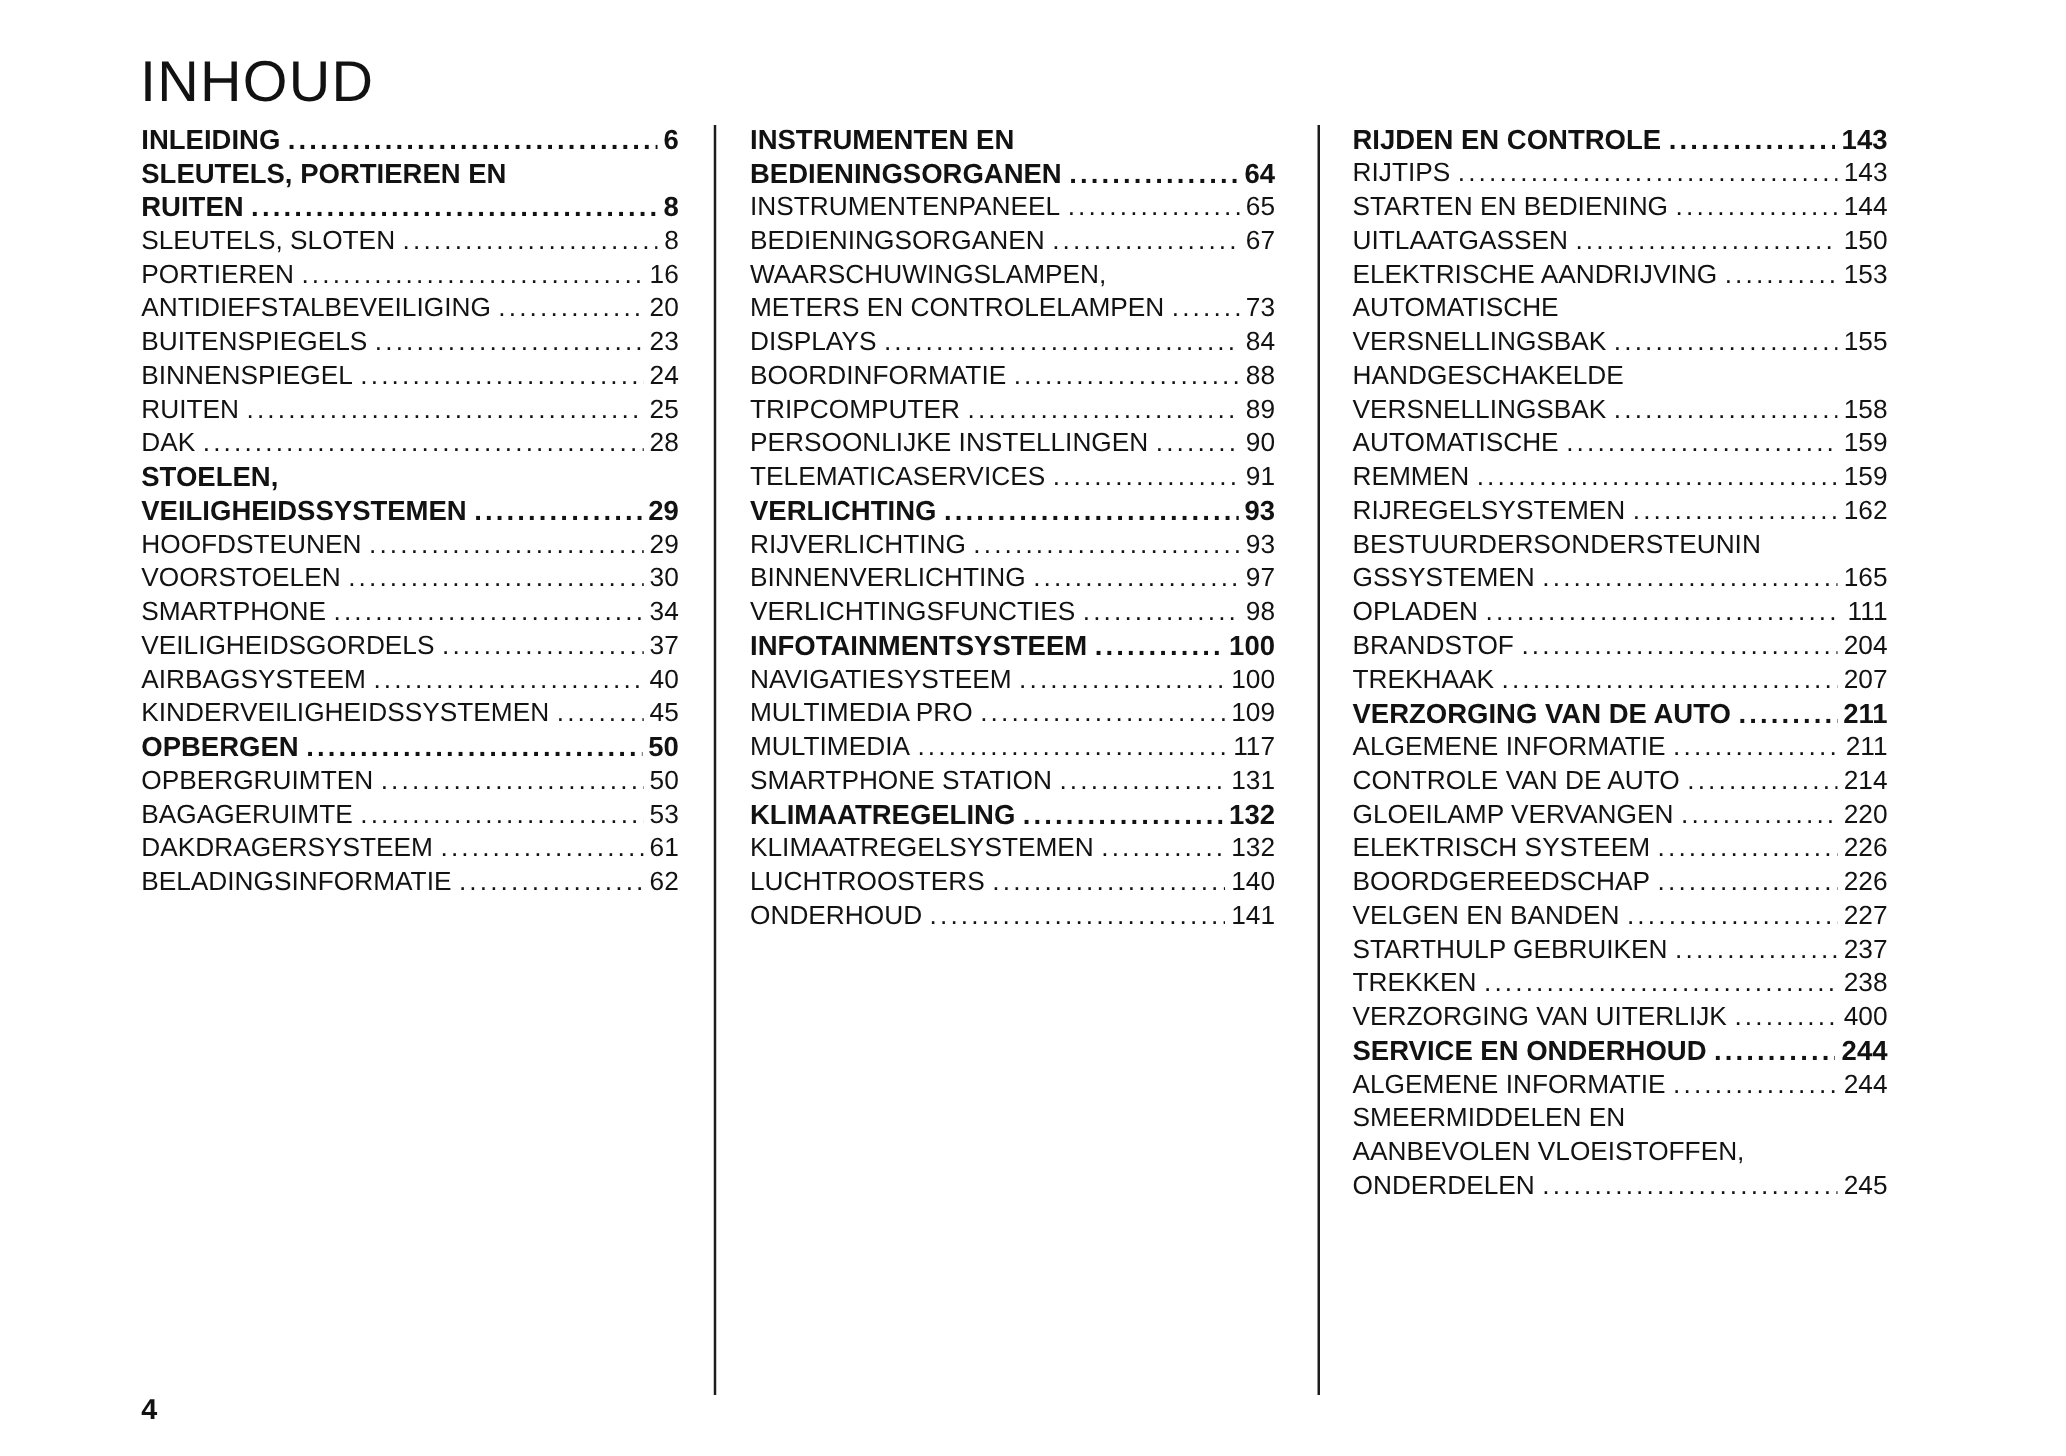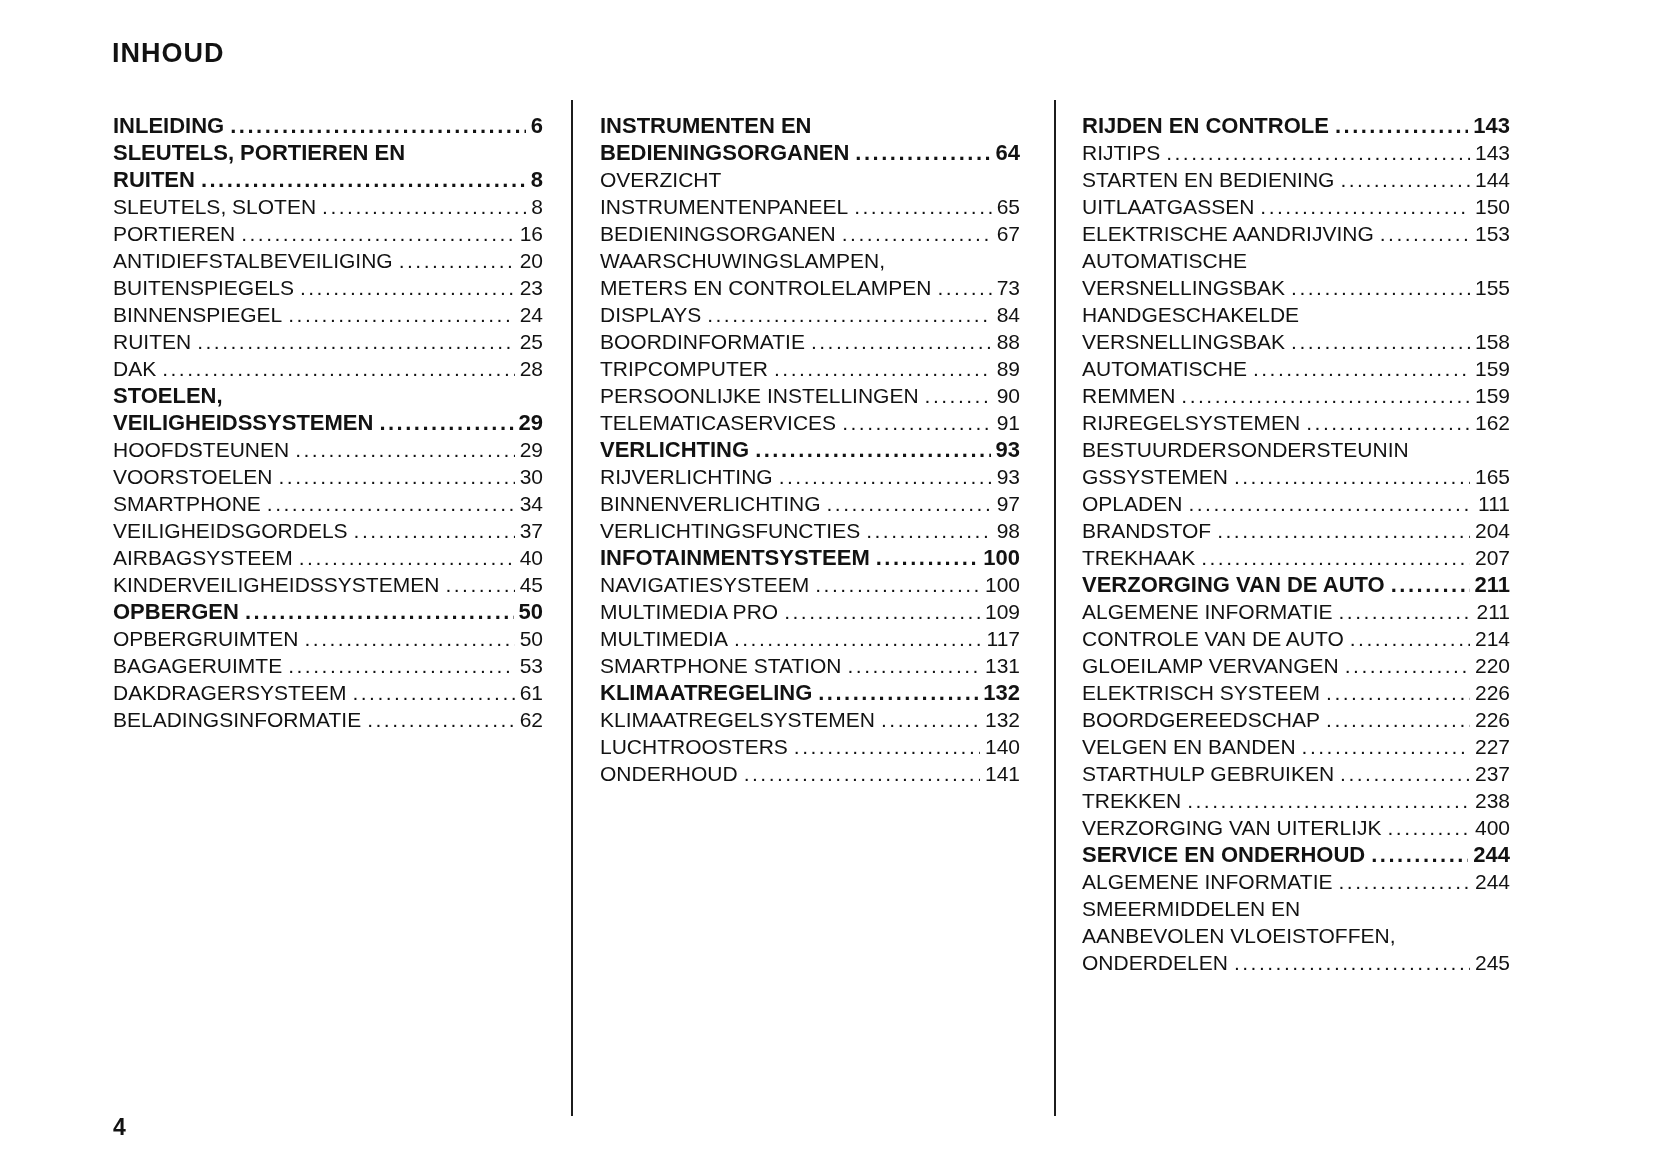--- a/index.html
+++ b/index.html
@@ -1,23 +1,23 @@
 <!DOCTYPE html>
 <html><head>
 <meta charset="utf-8">
 <style>
   * { margin: 0; padding: 0; box-sizing: border-box; }
   html, body { width: 1653px; height: 1165px; background: #ffffff; overflow: hidden; }
   body { font-family: "Liberation Sans", "DejaVu Sans", sans-serif; color: #121212; position: relative; }
   .page { position: absolute; inset: 0; background: #ffffff; }
-  .title { position: absolute; left: 112px; top: 38px; font-size: 27px; font-weight: bold; letter-spacing: 1px; }
+  .title { position: absolute; left: 112px; top: 38px; font-size: 46px; font-weight: normal; letter-spacing: 1px; }
   .divider { position: absolute; top: 100px; height: 1016px; width: 2px; background: #1c1c1c; }
   .d1 { left: 571px; }
   .d2 { left: 1054px; }
-  .col { position: absolute; top: 112px; text-align: right; }
+  .col { position: absolute; top: 98px; text-align: right; }
   .c1 { left: 113px; width: 430px; }
   .c2 { left: 600px; width: 420px; }
   .c3 { left: 1082px; width: 428px; }
   .toc-section { margin-top: 0; }
   .toc-section:first-child { margin-top: 0; }
   .toc-row { display: flex; align-items: baseline; font-size: 21px; line-height: 27px; white-space: nowrap; }
   .toc-row.bold { font-weight: bold; font-size: 22px; }
   .label { flex: 0 0 auto; }
   .leader { flex: 1 1 auto; min-width: 0; overflow: hidden; letter-spacing: 2.5px; margin-left: 6px; margin-right: 5px; }
   .pagenum { flex: 0 0 auto; }
@@ -157,23 +157,20 @@
       <div class="toc-section">
         <div class="toc-row bold">
           <span class="label">INSTRUMENTEN EN</span>
         </div>
         <div class="toc-row bold">
           <span class="label">BEDIENINGSORGANEN</span>
           <span class="leader">......................................................................................................................................................</span>
           <span class="pagenum">64</span>
         </div>
         <div class="toc-row">
-          <span class="label">OVERZICHT</span>
-        </div>
-        <div class="toc-row">
           <span class="label">INSTRUMENTENPANEEL</span>
           <span class="leader">......................................................................................................................................................</span>
           <span class="pagenum">65</span>
         </div>
         <div class="toc-row">
           <span class="label">BEDIENINGSORGANEN</span>
           <span class="leader">......................................................................................................................................................</span>
           <span class="pagenum">67</span>
         </div>
         <div class="toc-row">

